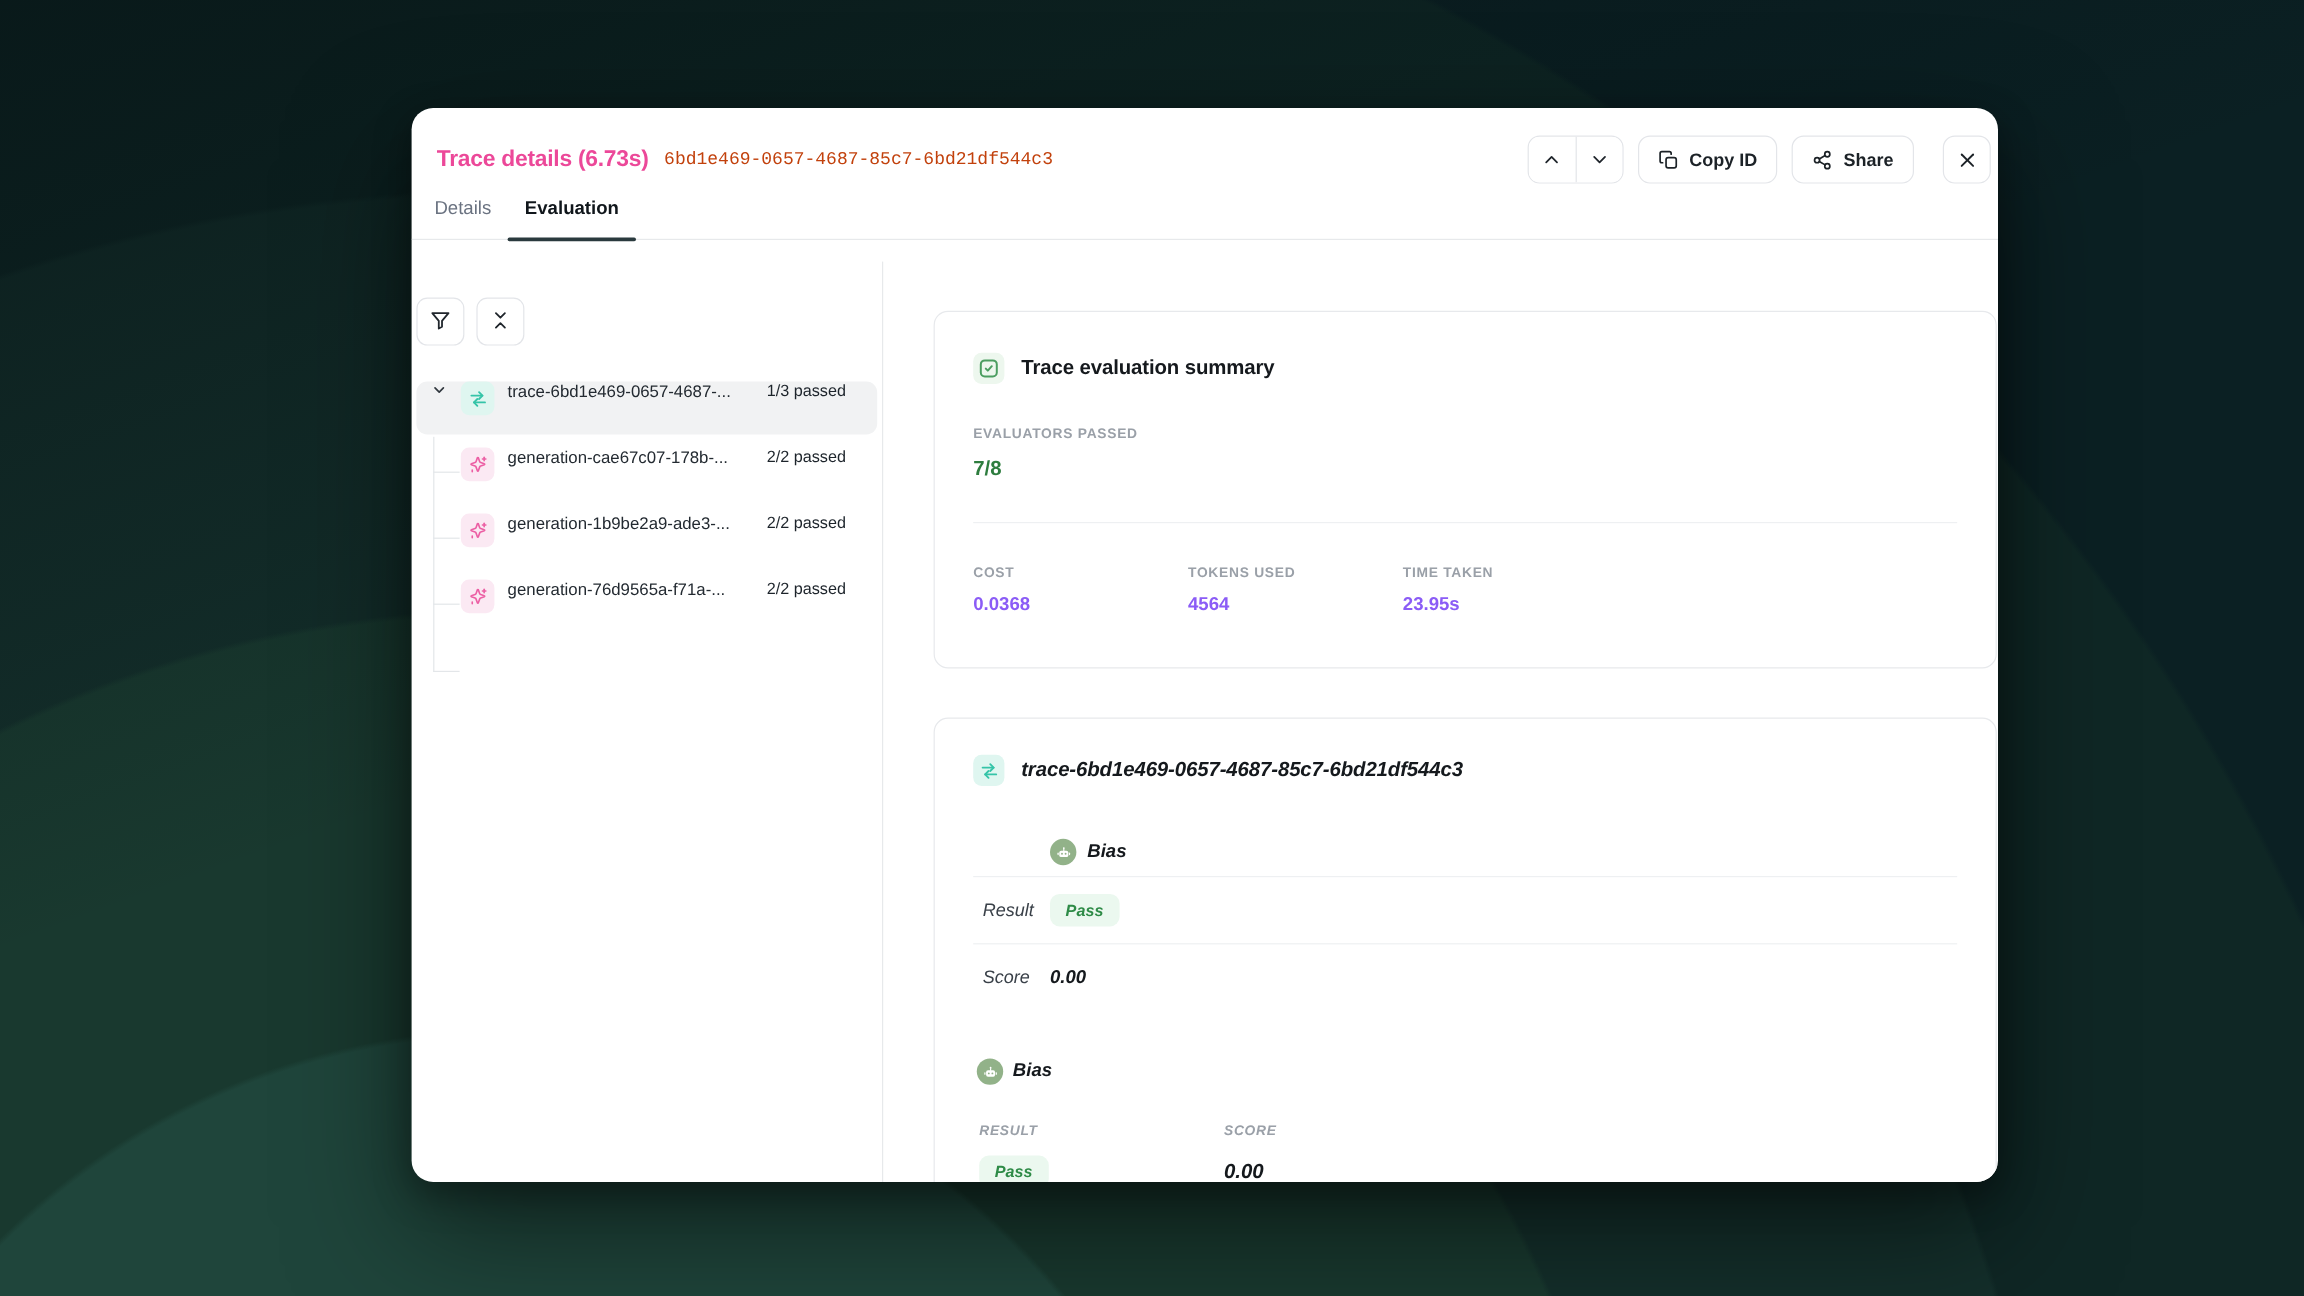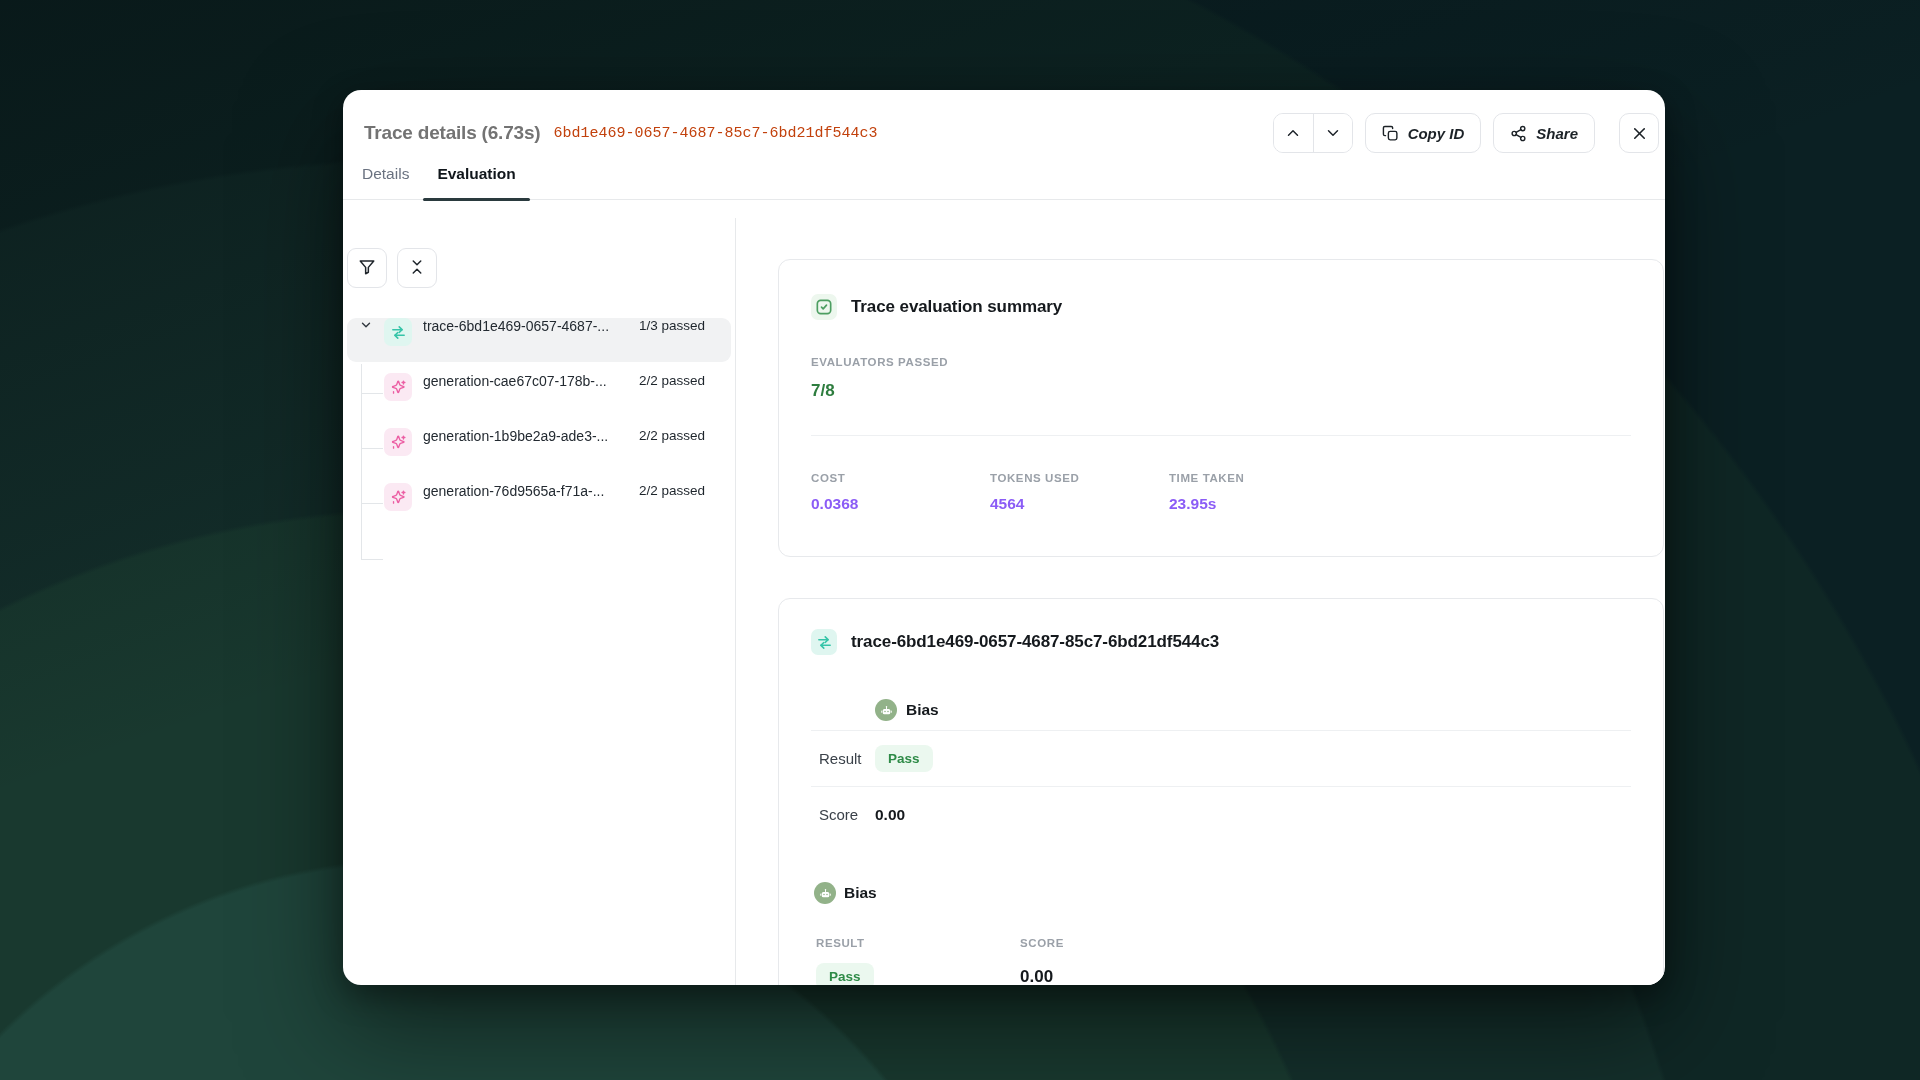--- a/index.html
+++ b/index.html
@@ -24,33 +24,33 @@
     background:#fff; border-radius:18px; overflow:hidden;
     box-shadow:0 40px 100px rgba(0,0,0,.5), 0 10px 30px rgba(0,0,0,.35);
   }
 
   
   .modal-header {
     position:absolute; top:0; left:0; right:0; height:78px;
     display:flex; align-items:center; padding:8px 6px 0 21px;
   }
   .title-wrap { display:flex; align-items:center; gap:13px; }
-  .modal-title { font-size:19px; font-weight:700; color:#737373; letter-spacing:-.2px; }
+  .modal-title { font-size:19px; font-weight:700; color:#ec4899; letter-spacing:-.2px; }
   .trace-id {
     font-family:"Liberation Mono","DejaVu Sans Mono",monospace;
     font-size:15px; color:#c2410c;
   }
   .header-actions { margin-left:auto; display:flex; align-items:center; }
   .btn, .icon-btn, .btn-group {
     background:#fff; border:1px solid #e3e5e9; border-radius:10px;
     color:#1c2227; height:40px;
   }
   .btn {
     display:flex; align-items:center; gap:9px; padding:0 16px;
-    font-size:15px; font-weight:600; cursor:pointer;font-style:italic;
+    font-size:15px; font-weight:600; cursor:pointer;
   }
   .btn svg, .icon-btn svg, .btn-group svg { display:block; }
   .btn-group { display:flex; overflow:hidden; padding:0; }
   .btn-group button {
     width:39px; height:38px; background:#fff; border:none; cursor:pointer;
     display:flex; align-items:center; justify-content:center; color:#20262c;
   }
   .btn-group button + button { border-left:1px solid #e3e5e9; }
   .icon-btn {
     width:40px; display:flex; align-items:center; justify-content:center; cursor:pointer;
@@ -115,21 +115,21 @@
   .tree-lines div { position:absolute; background:#e3e6e9; z-index:0; }
   .tl-v { left:18px; top:46px; width:1px; height:196px; }
   .tl-h { left:18px; width:22px; height:1px; }
 
   
   .card {
     position:absolute; left:42px; width:886px; background:#fff;
     border:1px solid #e7e9ec; border-radius:12px;
   }
   .summary-card { top:41px; height:298px; padding:34px 32px; }
-  .trace-card   { top:380px; height:430px; padding:30px 32px; }
+  .trace-card   { top:380px; height:430px; padding:30px 32px;font-style:italic; }
 
   .card-head { display:flex; align-items:center; }
   .card-title { font-size:17px; font-weight:700; color:#15191d; letter-spacing:-.1px; }
   .head-icon {
     width:26px; height:26px; border-radius:7px; margin-right:14px; flex:none;
     display:flex; align-items:center; justify-content:center;
   }
   .head-icon.green { background:#edf7ee; color:#4c9e61; }
   .head-icon.teal  { background:#dff6f0; color:#35c4a8; }
 

